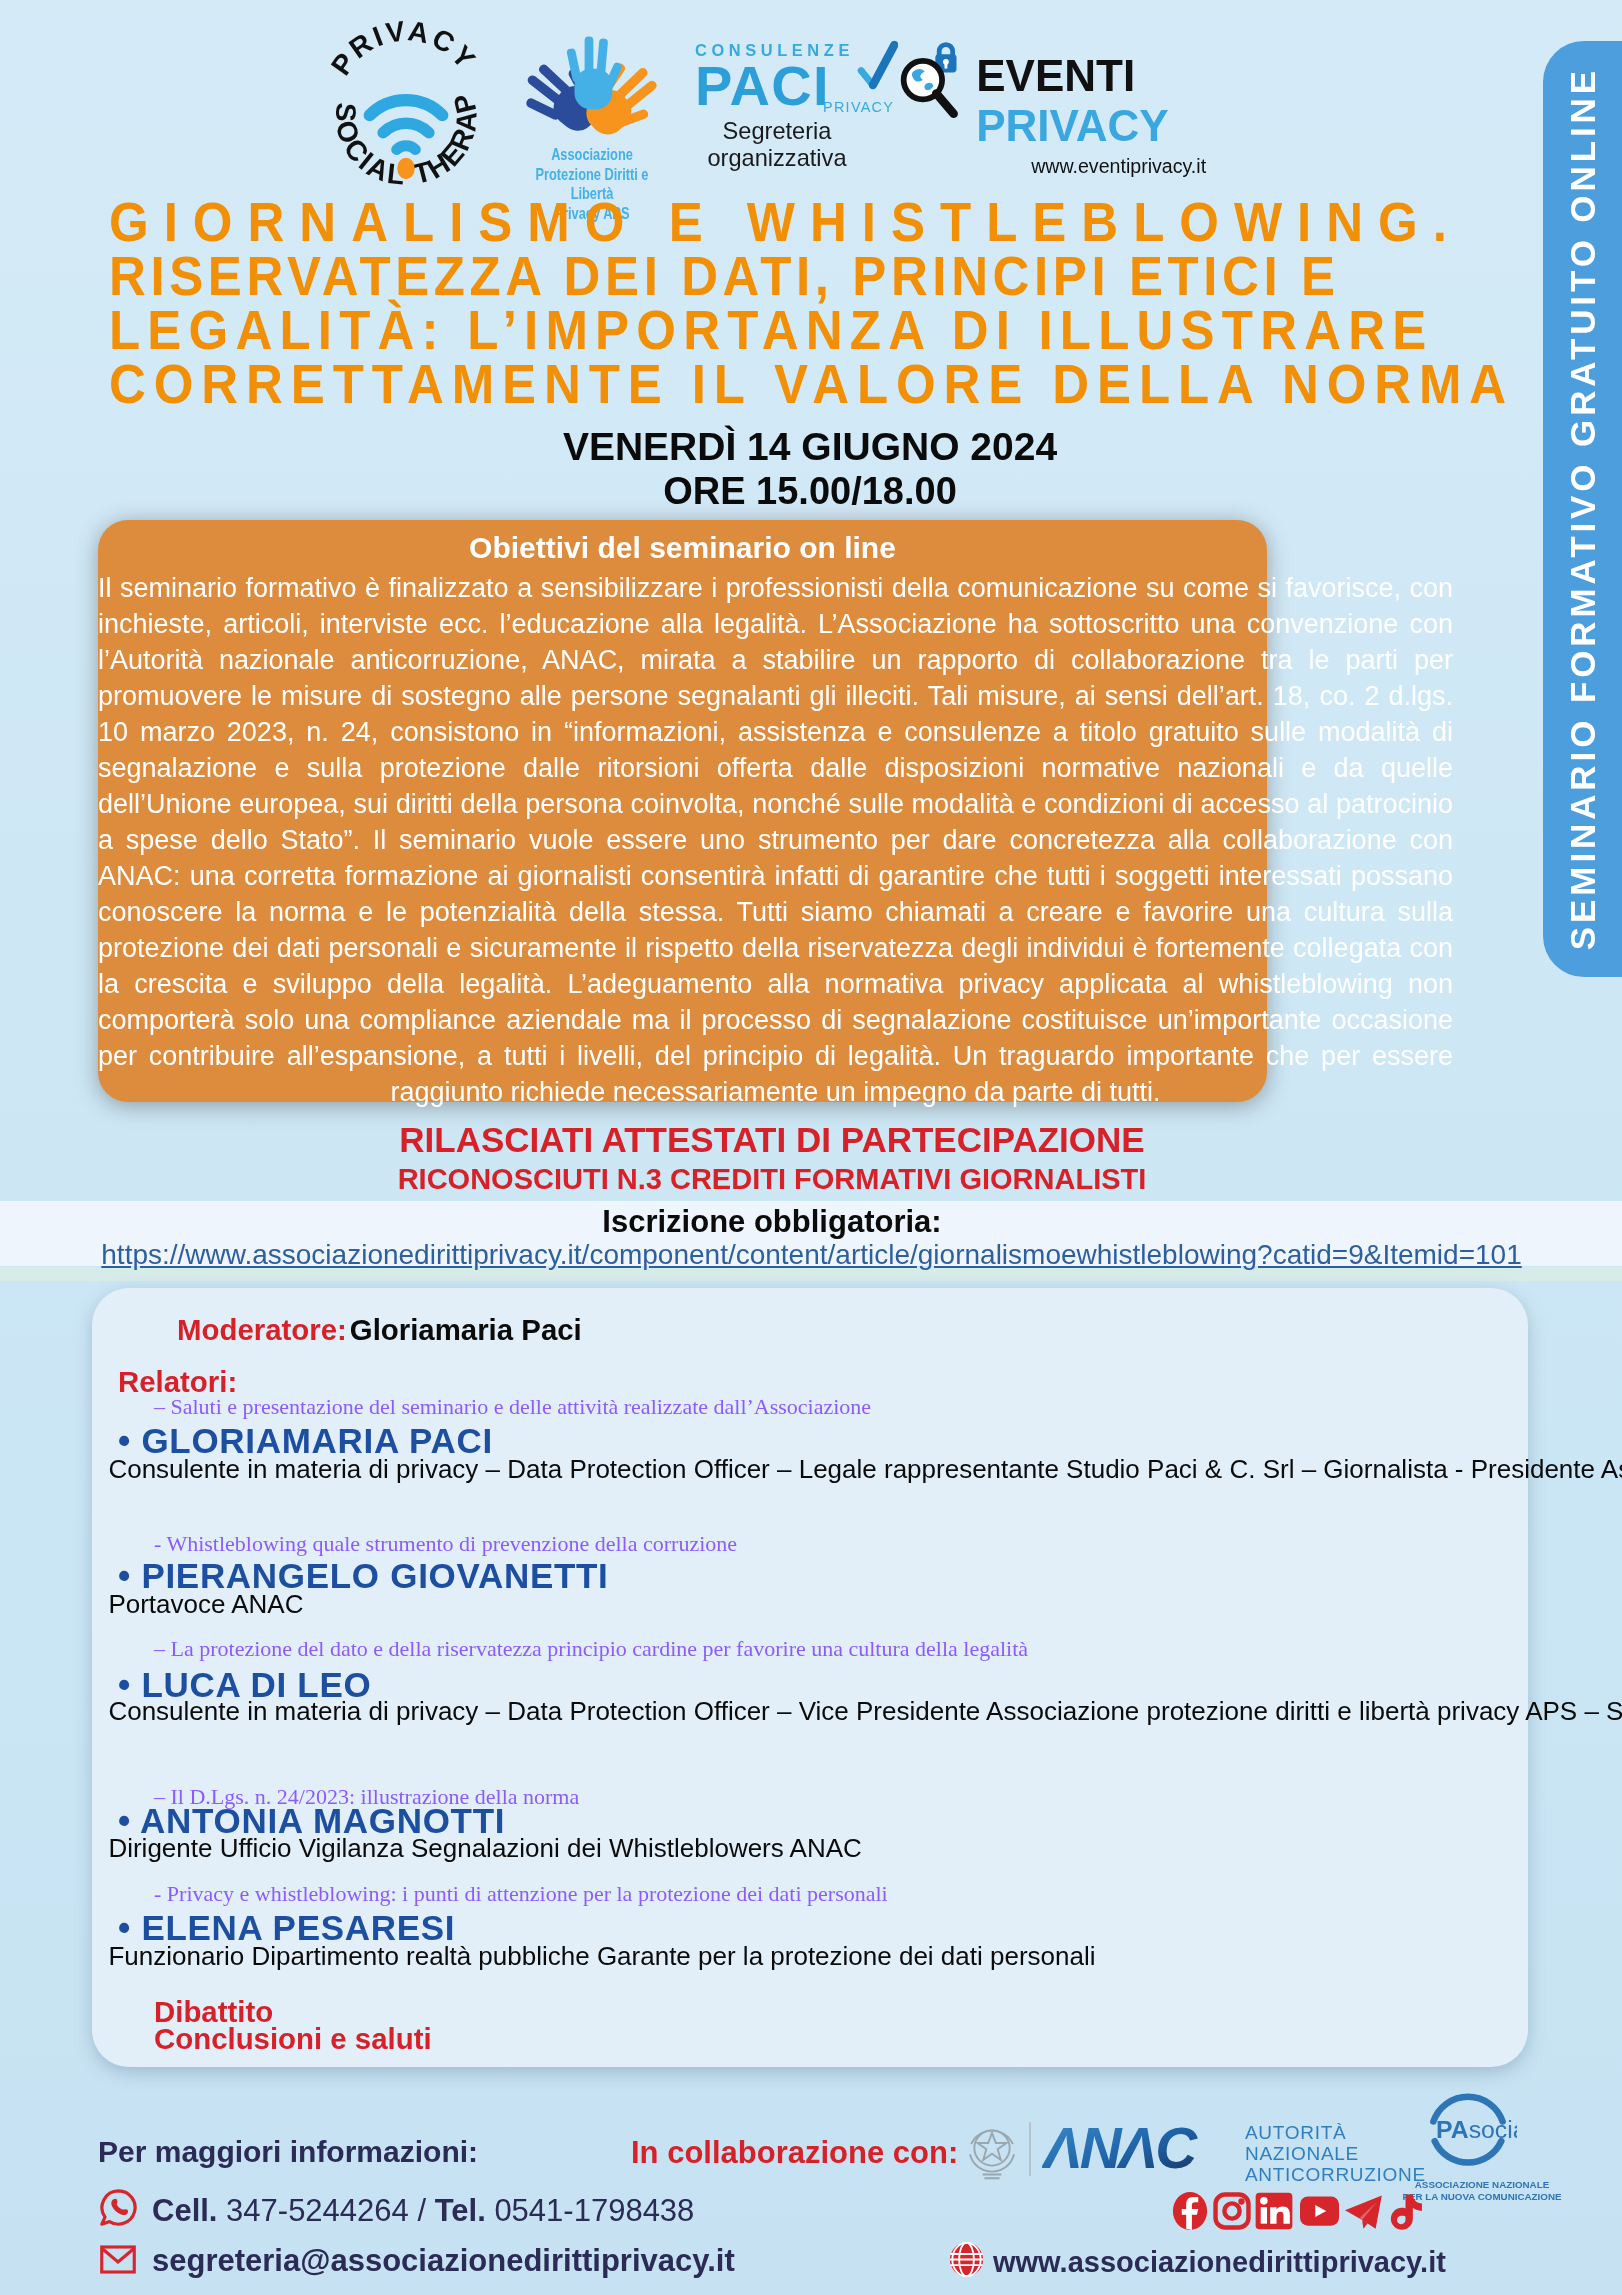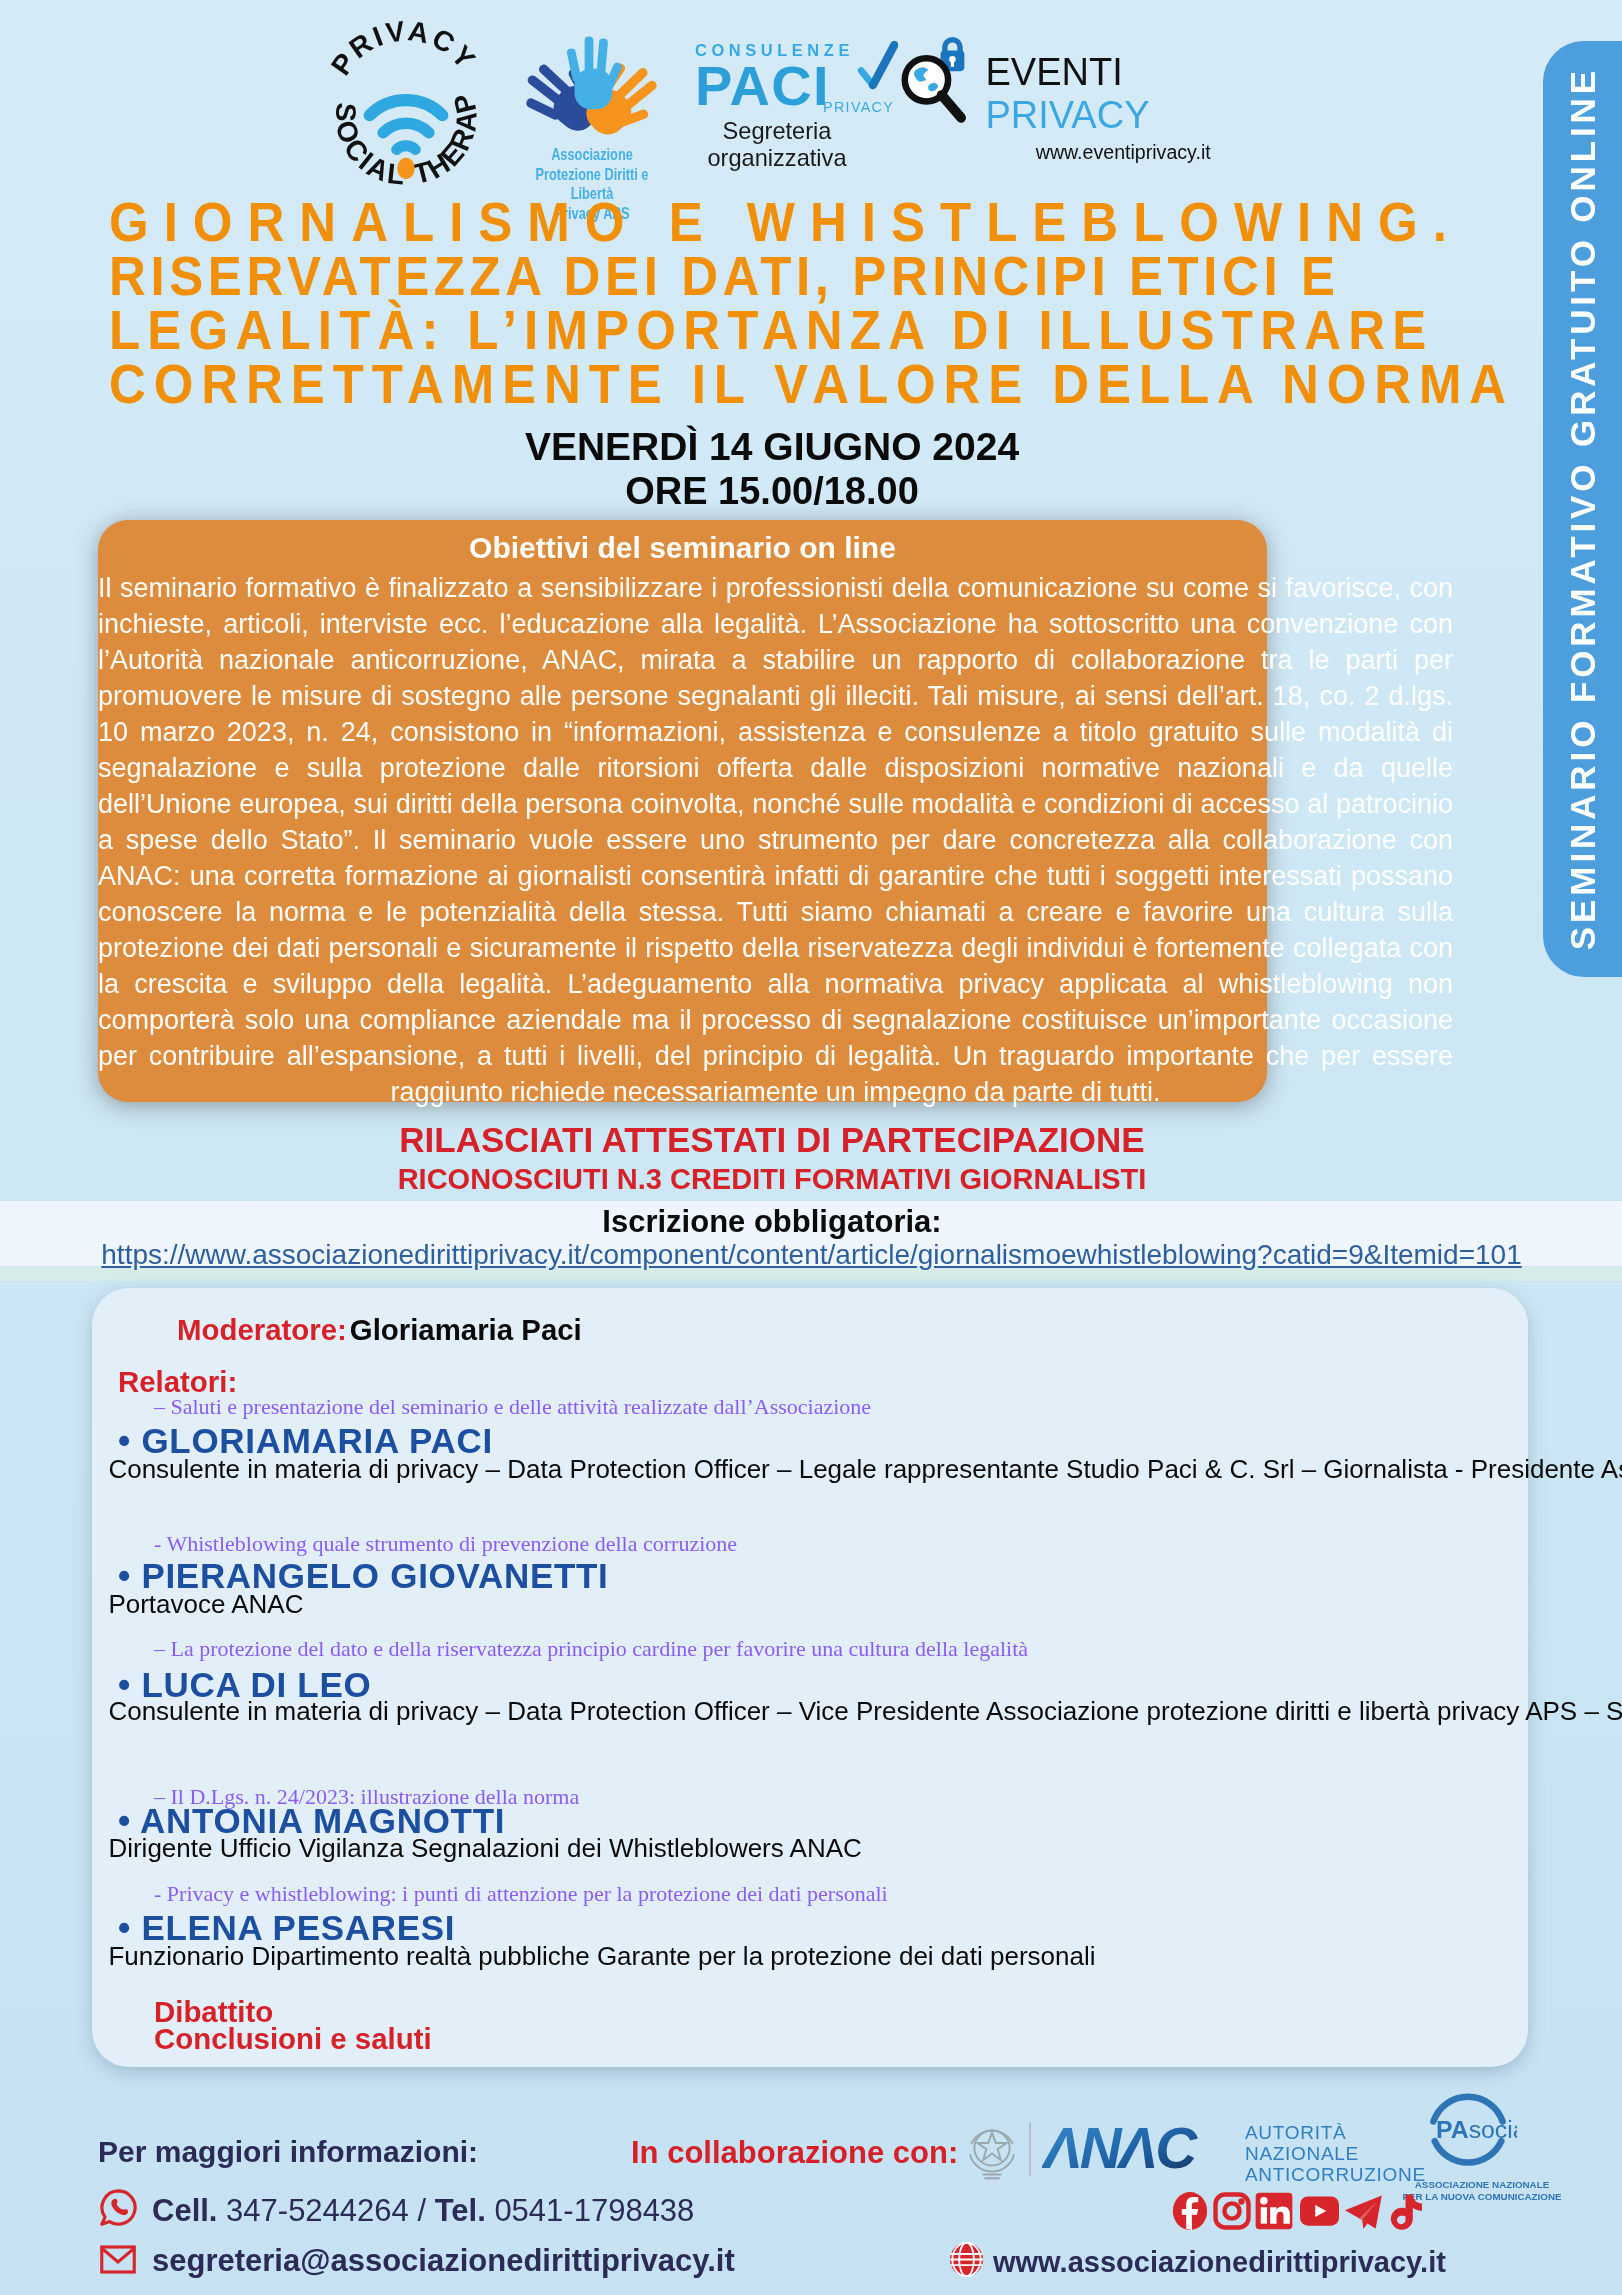--- a/index.html
+++ b/index.html
@@ -15,33 +15,33 @@
   .vtext{writing-mode:vertical-rl;transform:rotate(180deg);
          color:#fff;font-weight:800;font-size:35px;letter-spacing:3.9px;white-space:nowrap;}
 
   
   .logo-caption{color:#45b0e5;font-weight:bold;text-align:center;line-height:19.6px;font-size:16.4px;}
   .condense{transform:scaleX(.78);transform-origin:center top;}
   .paci-top{color:#36a9e1;font-size:16.4px;letter-spacing:4.6px;font-weight:bold;}
   .paci-name{color:#2d9fd8;font-size:56px;font-weight:900;letter-spacing:1.3px;line-height:52px;}
   .paci-priv{color:#36a9e1;font-size:14.4px;letter-spacing:1.3px;}
   .paci-seg{color:#1a1a1a;font-size:23.6px;text-align:center;line-height:27.5px;}
-  .ep-name{font-size:38px;font-weight:400;letter-spacing:0px;color:#111;}
+  .ep-name{font-size:44px;font-weight:700;letter-spacing:0px;color:#111;}
   .ep-name .blue{color:#3aa7e0;}
   .ep-url{font-size:19.6px;color:#111;margin-top:3.9px;}
 
   
   .title{left:109px;top:196px;width:1292px;color:#f18f06;font-weight:800;}
   .title div{font-size:51px;line-height:54px;transform:scaleY(1.08);transform-origin:left center;white-space:nowrap;}
   .title div:nth-child(1){letter-spacing:15px;}
   .title div:nth-child(2){letter-spacing:4.6px;}
   .title div:nth-child(3){letter-spacing:7.2px;}
   .title div:nth-child(4){letter-spacing:7.9px;}
 
-  .dateblock{left:0;top:424px;width:1544px;text-align:center;color:#0b0b0b;font-weight:800;}
+  .dateblock{left:0;top:424px;width:1544px;text-align:center;color:#0b0b0b;font-weight:800;padding-left:38px;}
   .dateblock .d1{font-size:39px;line-height:46px;}
   .dateblock .d2{font-size:38px;line-height:43px;}
 
   
   .objbox{left:98px;top:520px;width:1169px;height:582px;background:#dd8c3e;border-radius:30px;
           box-shadow:0 3.9px 22px rgba(70,70,70,.45);color:#fff;}
   .objbox h2{margin:10.5px 0 5.2px 0;text-align:center;font-size:30px;font-weight:bold;}
   .objbox p{margin:0 auto;width:1355px;font-size:27px;line-height:36px;
             text-align:justify;text-align-last:center;}
 

